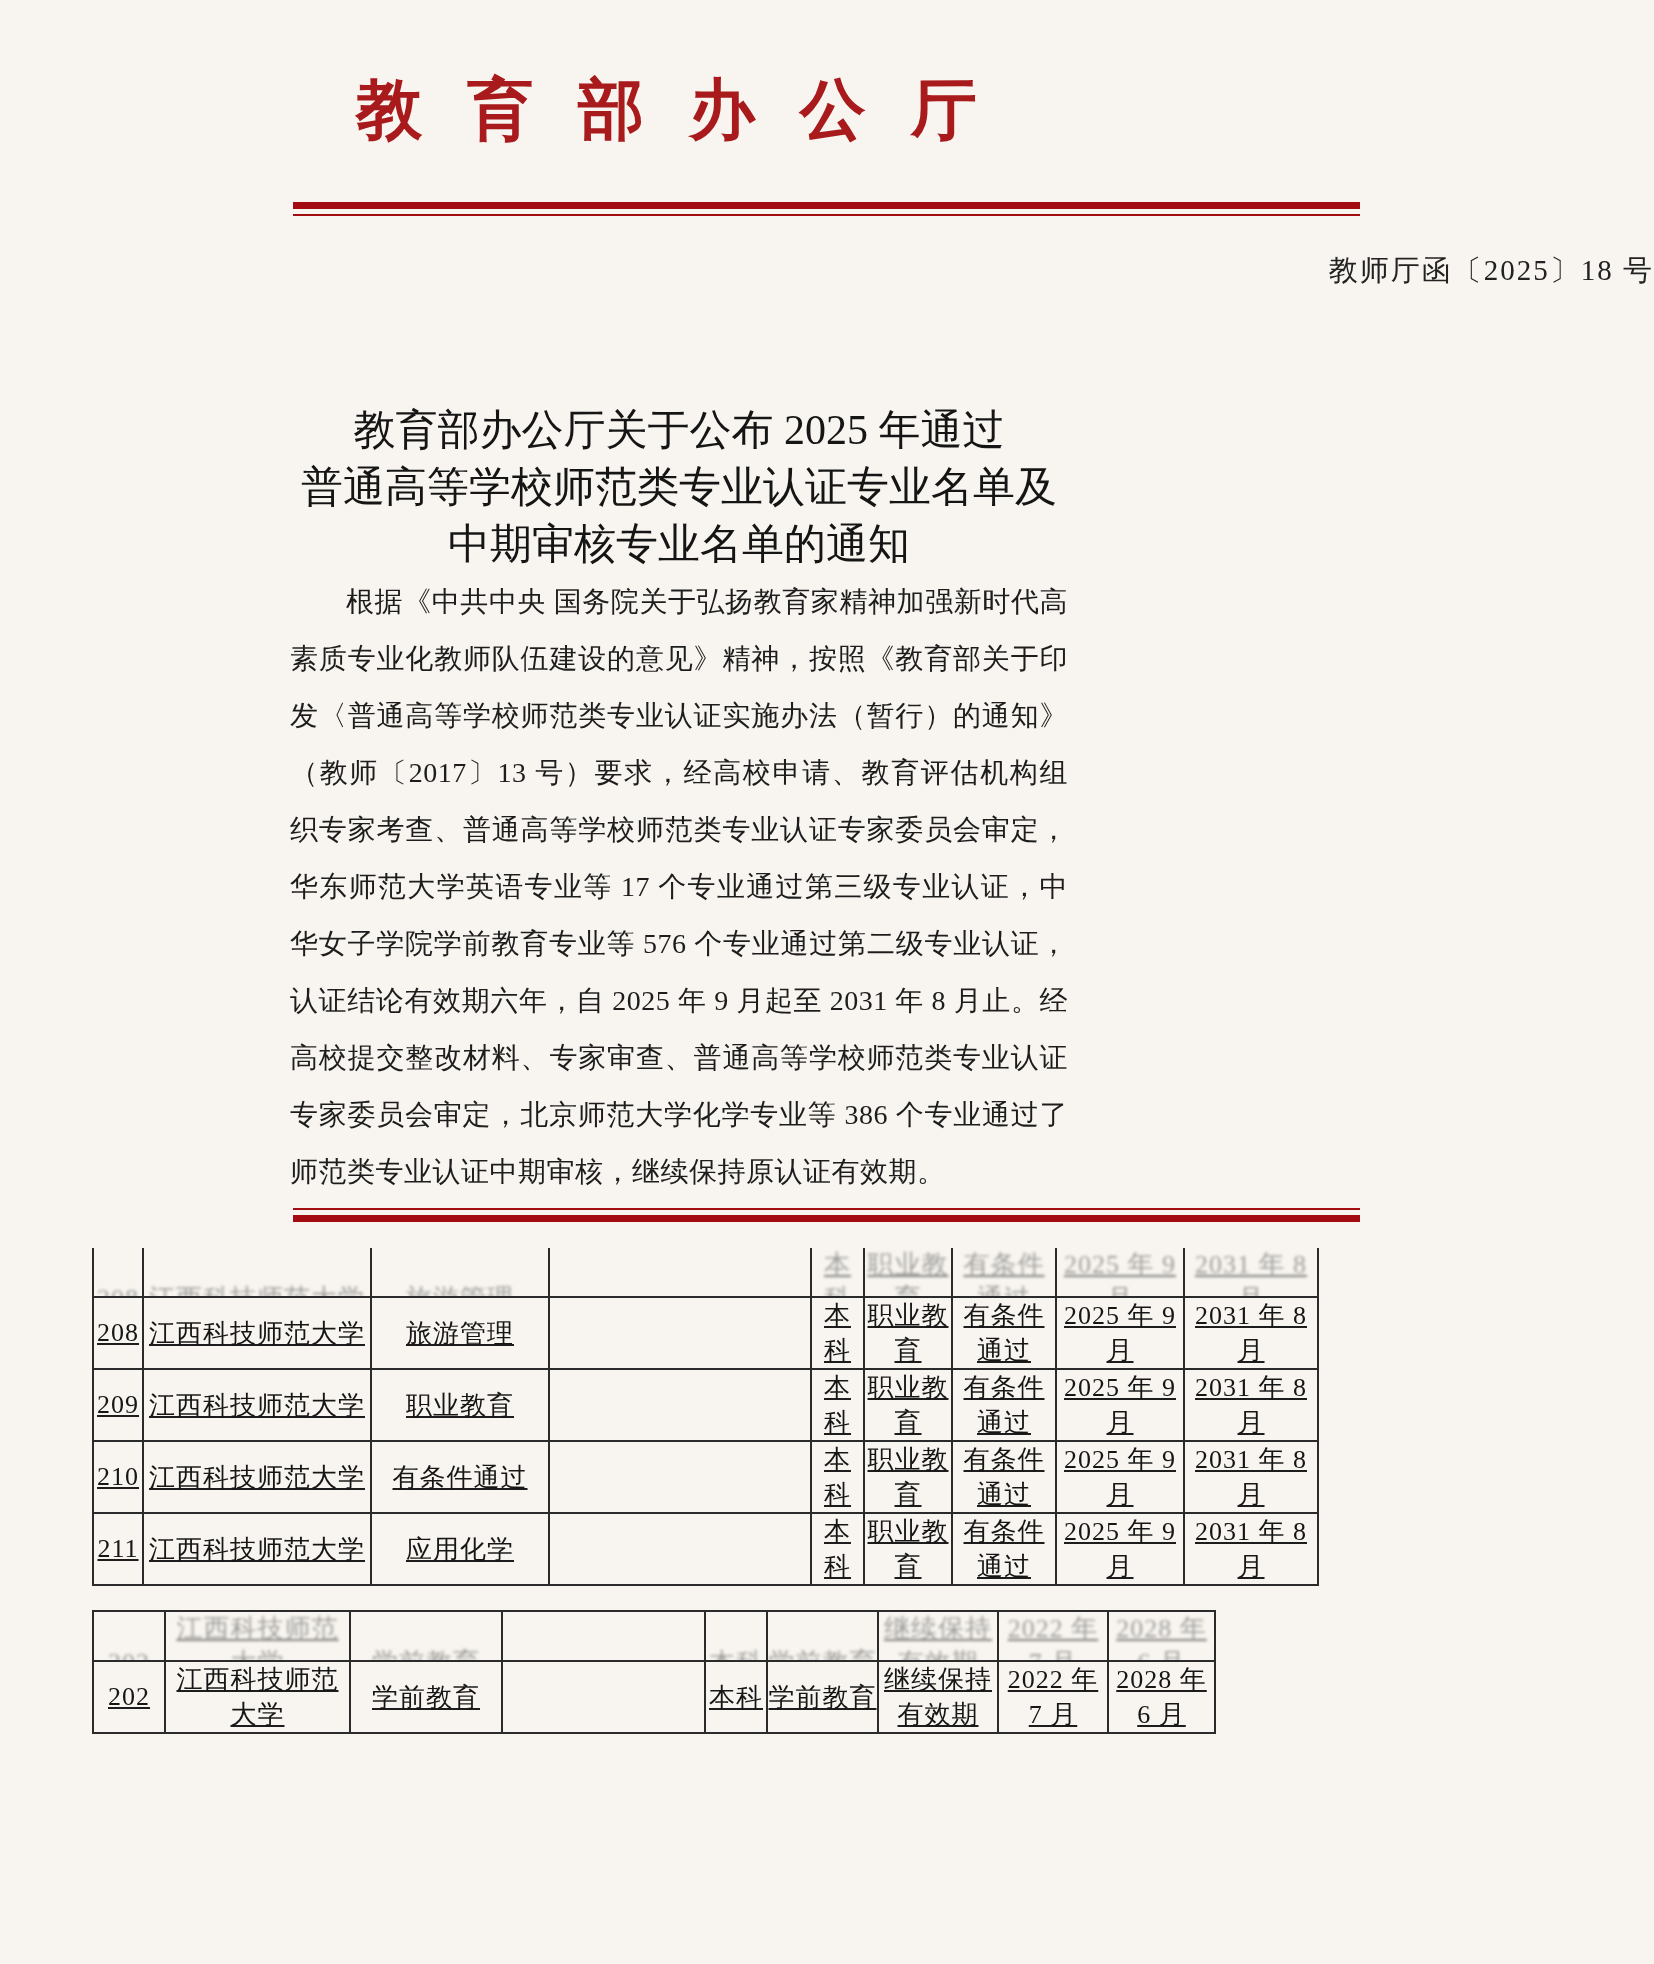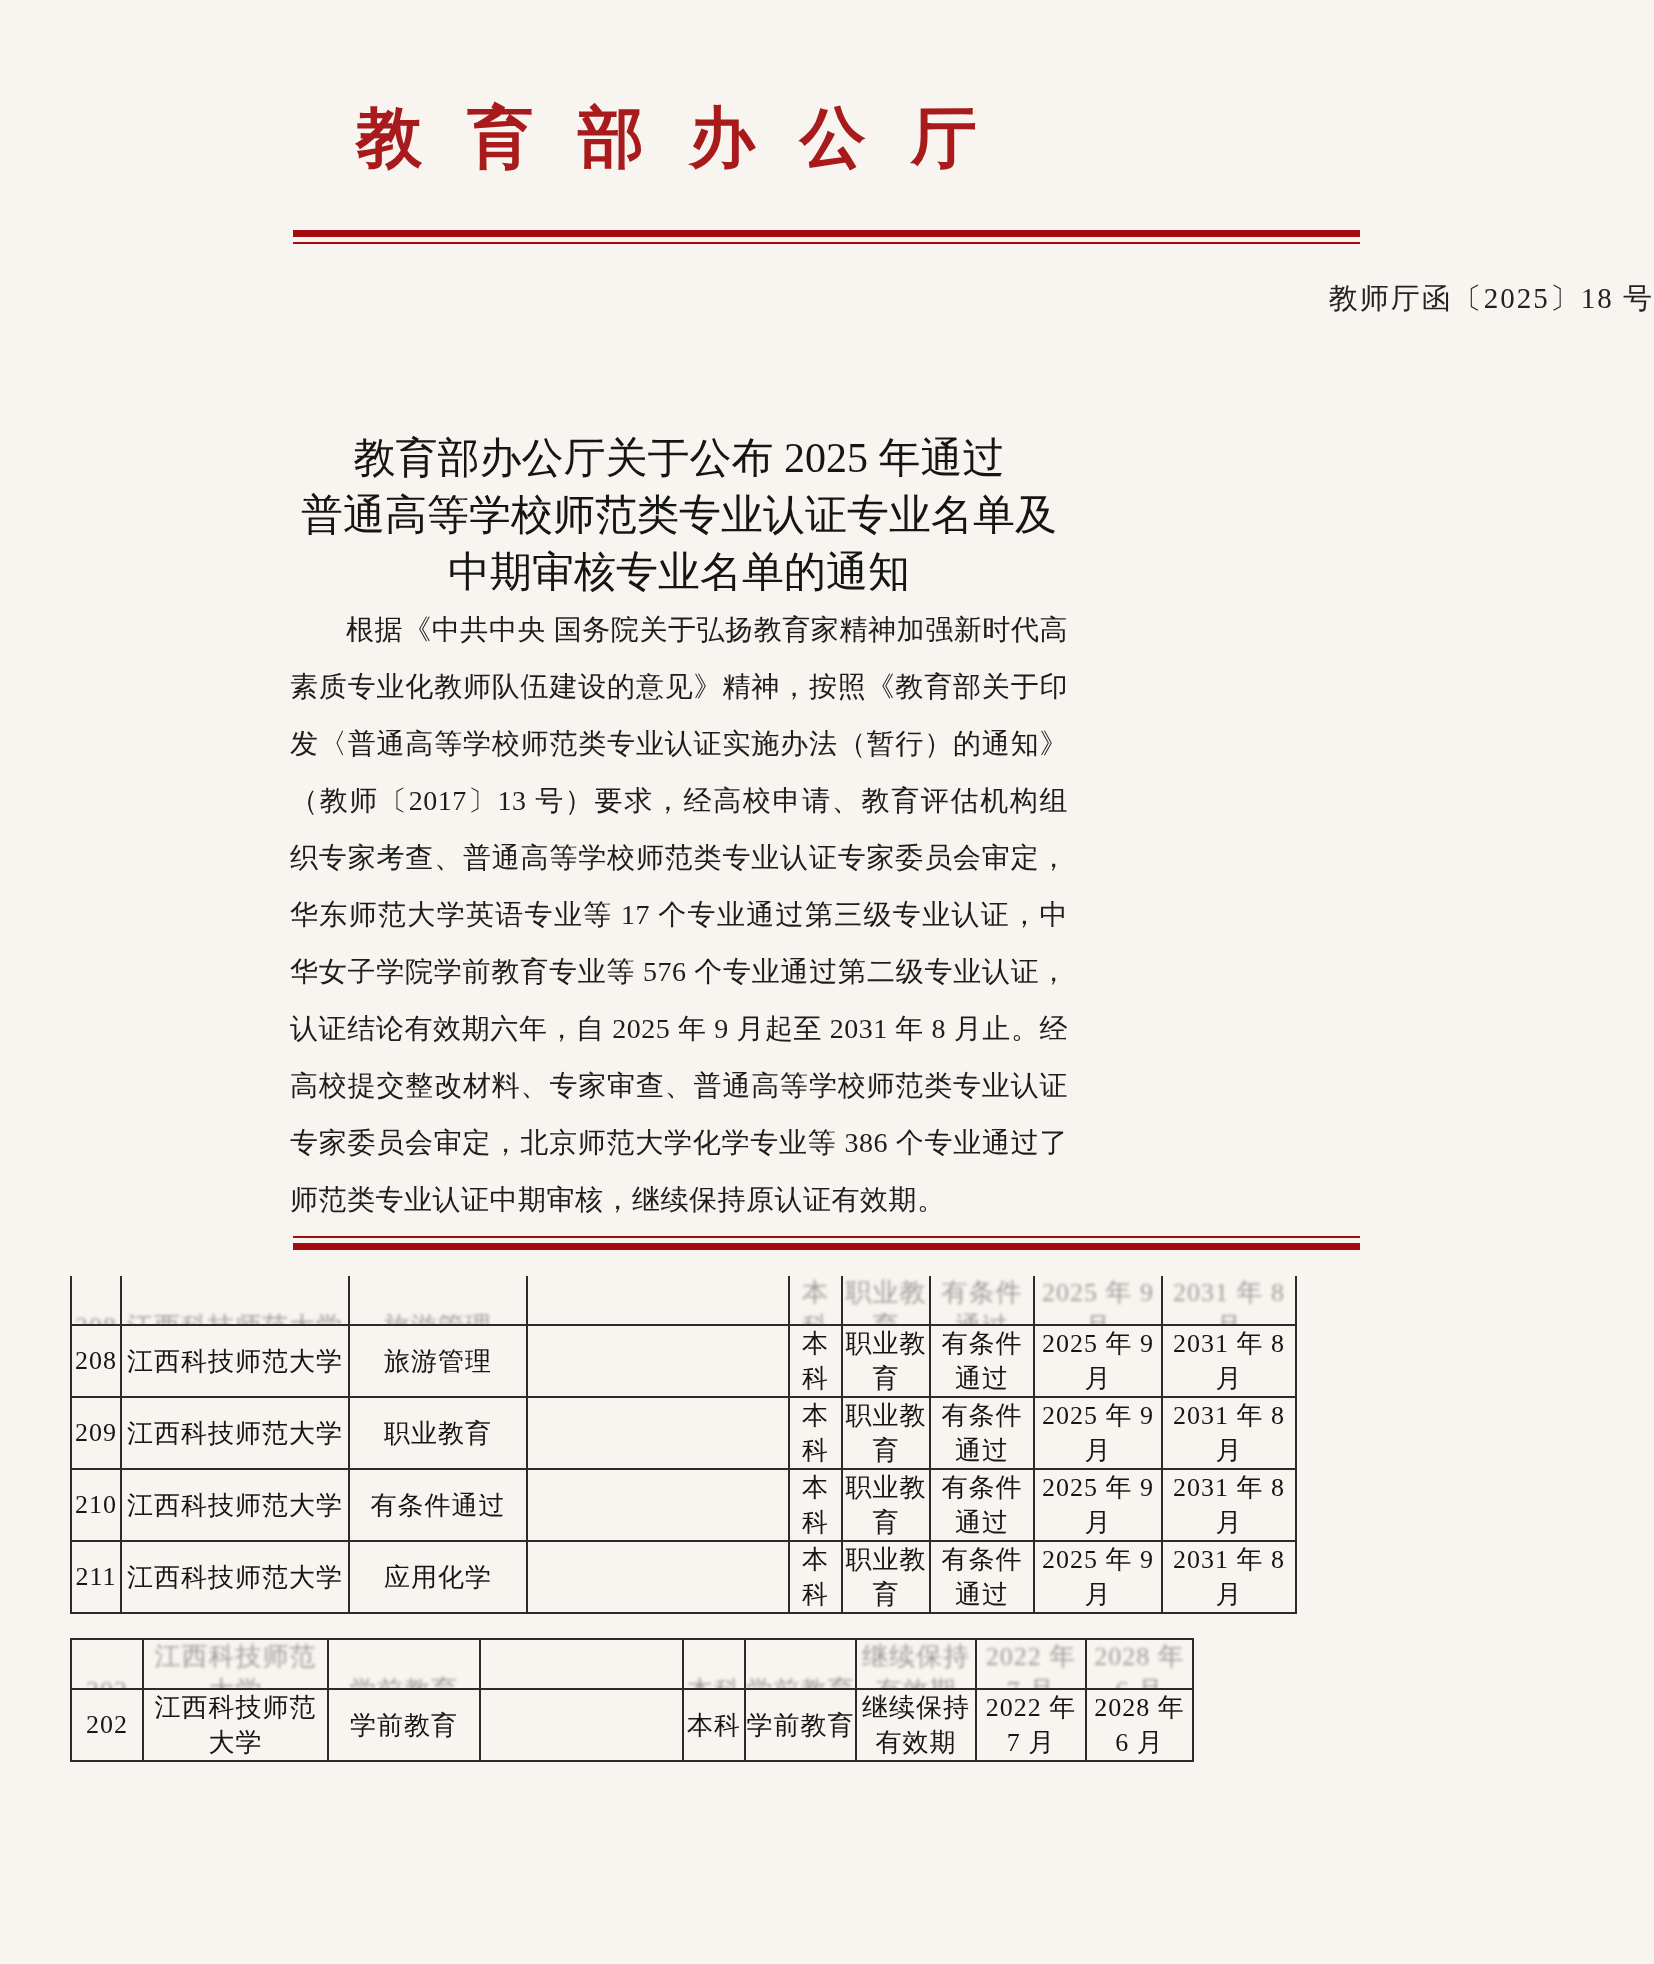--- a/index.html
+++ b/index.html
@@ -8,21 +8,21 @@
     position:relative;
     width:1654px;height:1964px;
     background:#f8f5f0;
     font-family:"Liberation Serif","DejaVu Serif",serif;
     color:#1d1d1d;
     overflow:hidden;
   }
   
   .letterhead{
     margin:0;
-    padding-top:92px;
+    padding-top:64px;
     margin-left:293px;
     width:747px;
     text-align:center;
     font-size:66px;
     font-weight:700;
     letter-spacing:0.68em;
     text-indent:0.68em; 
     color:#a81a1c;
     line-height:1.4;
     white-space:nowrap;
@@ -65,22 +65,23 @@
     line-height:57px;
     text-align:justify;
     letter-spacing:0.5px;
   }
   .salutation{margin-top:30px !important;}
   .para-indent{text-indent:2em;}
   
   table{
     border-collapse:collapse;
     table-layout:fixed;
-    margin-left:70px;
+    margin-left:92px;
     background:transparent;
+    text-decoration:underline;
   }
   .table1{margin-top:26px;}
   .table2{margin-top:24px;}
   td{
     border:2px solid #2b2b2b;
     text-align:center;
     vertical-align:middle;
     font-size:26px;
     color:#161616;
     padding:0;

